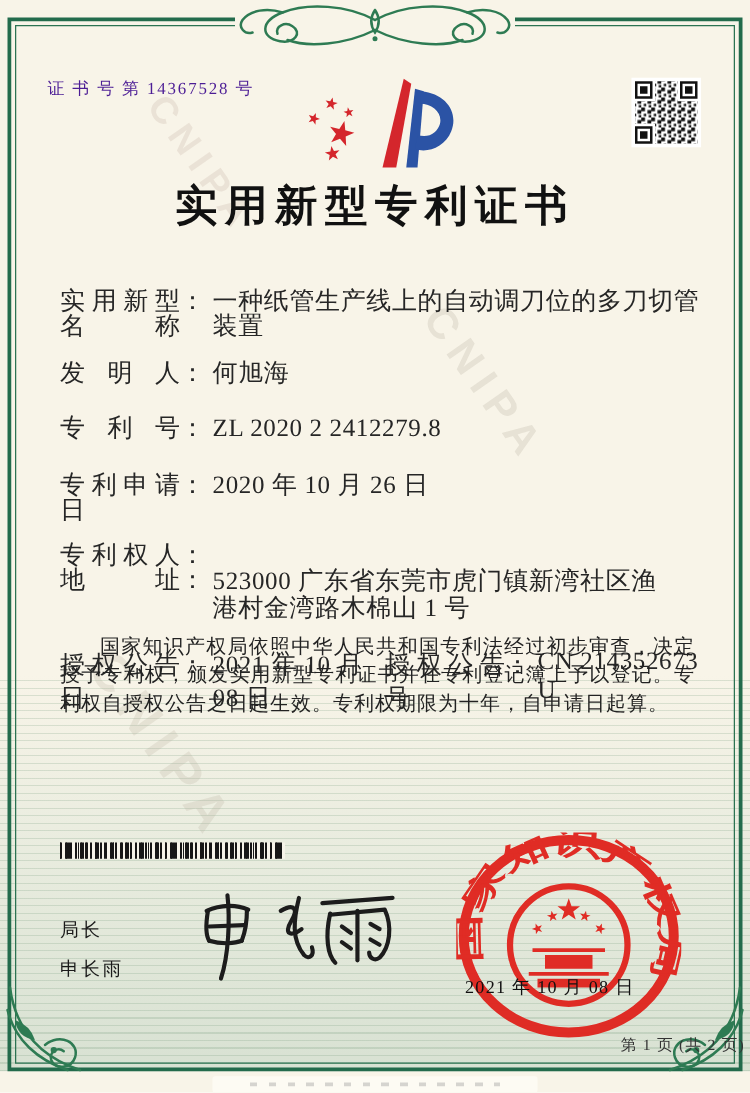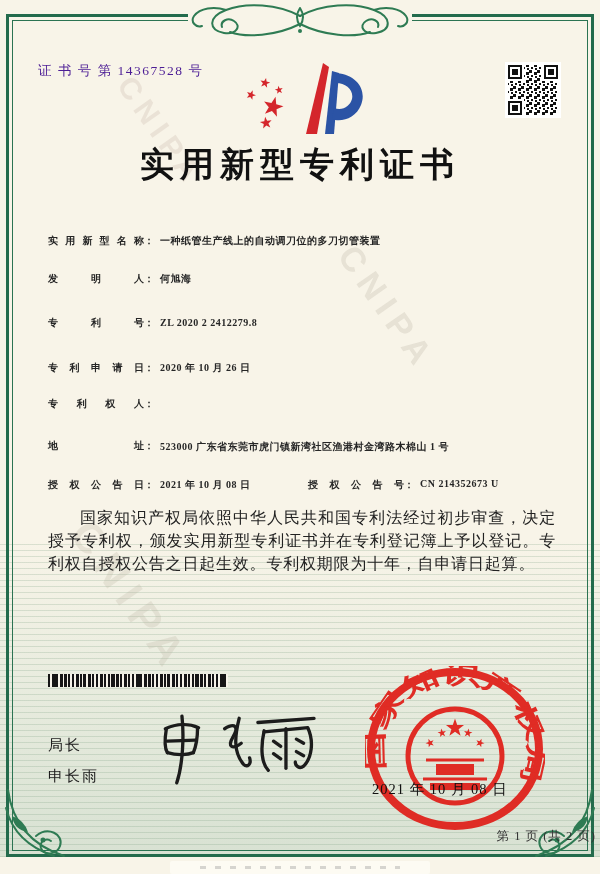--- a/index.html
+++ b/index.html
@@ -33,27 +33,27 @@
   .wm3{left:100px; top:512px; font-size:42px; letter-spacing:9px; transform:rotate(55deg); color:rgba(178,170,152,.22);}
   
   .cert-no{position:absolute; left:38px; top:62px; z-index:4; font-size:13.5px; letter-spacing:1.5px; color:#4c1d95;}
   .logo{position:absolute; left:236px; top:62px; z-index:4;}
   .qr{position:absolute; left:505px; top:62px; z-index:4;}
   .title{
     position:absolute; left:0; right:0; top:142px; z-index:4;
     text-align:center; font-size:34px; font-weight:bold; letter-spacing:6px; color:#111;
   }
   
-  .fields{position:absolute; left:48px; right:40px; top:231px; z-index:4; font-size:10px;font-weight:bold;}
+  .fields{position:absolute; left:48px; right:40px; top:231px; z-index:4; font-size:20px;}
   .frow{display:flex; align-items:flex-start; line-height:20px;}
   .flabel{display:inline-block; width:96px; text-align:justify; text-align-last:justify; flex:0 0 96px;}
   .fcolon{flex:0 0 auto;}
   .fvalue{margin-left:6px; letter-spacing:.5px;}
   .mb18{margin-bottom:18px;} .mb24{margin-bottom:24px;} .mb25{margin-bottom:25px;}
-  .mb16{margin-bottom:16px;} .mb22{margin-bottom:22px;}
+  .mb16{margin-bottom:16px;} .mb22{}
   .addr .fvalue{max-width:375px; line-height:22px;}
   .grant{display:flex; margin-top:20px;}
   .grant-left{display:flex; width:260px; flex:0 0 260px;}
   .grant-right{display:flex;}
   
   .paras{position:absolute; left:48px; right:44px; top:506px; z-index:4;
     font-size:16px; line-height:23px; letter-spacing:.8px; text-align:justify; color:#222;}
   .paras p{margin:0; text-indent:2em;}
   
   .barcode{position:absolute; left:48px; top:674px; width:180px; height:13px; z-index:4;

